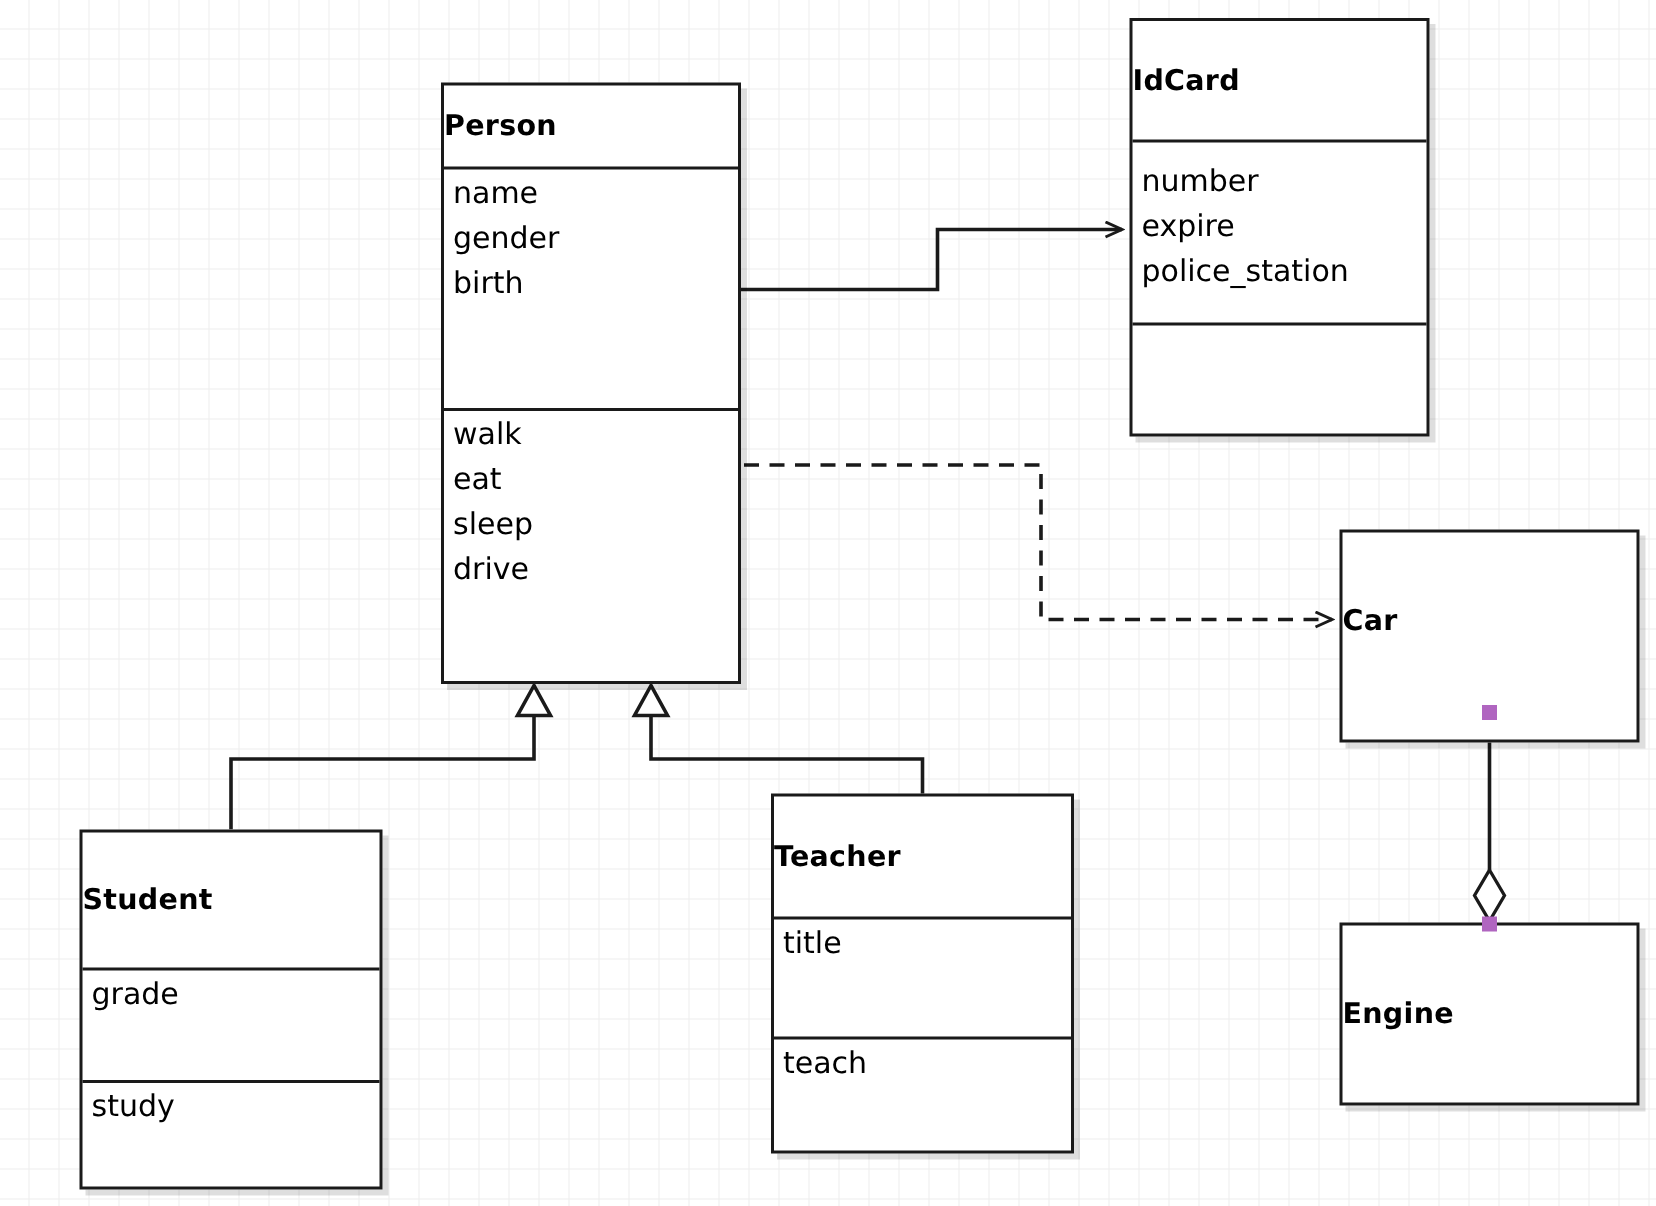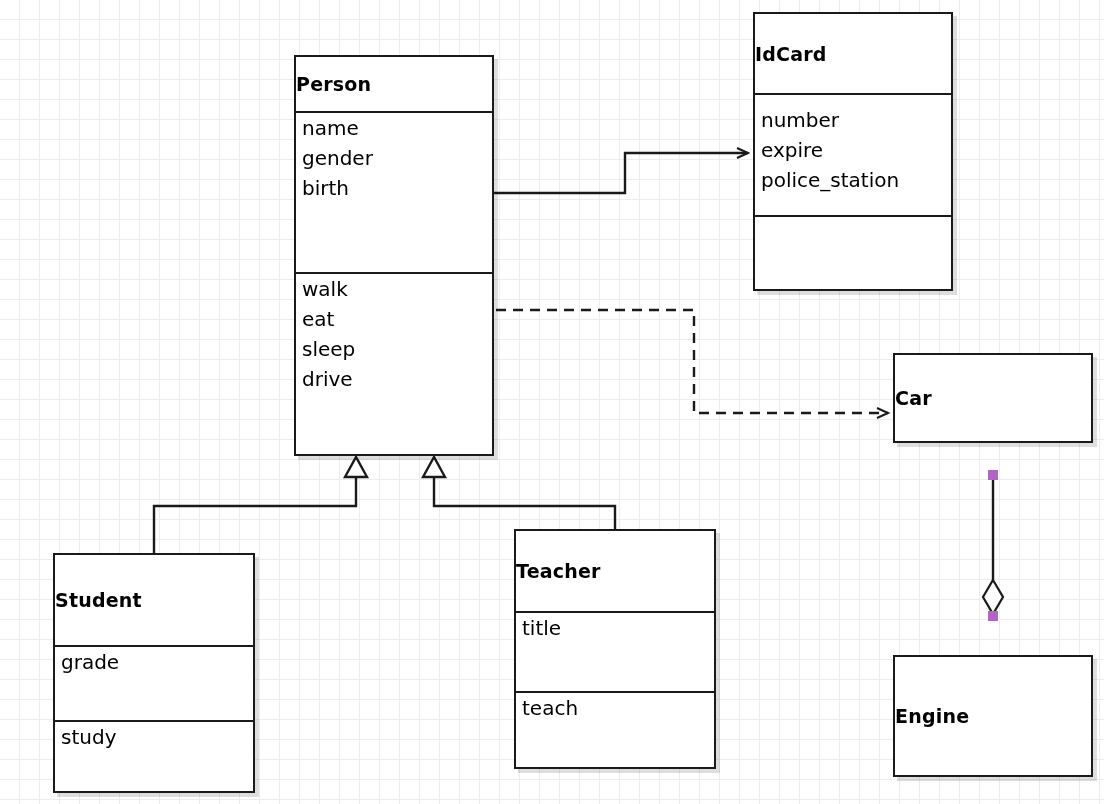--- a/index.html
+++ b/index.html
@@ -167,27 +167,27 @@
       <span>Teacher</span>
     </div>
     <div class="compartment member-list" style="height:80px;">
       <div class="member">title</div>
     </div>
     <div class="compartment member-list" style="height:76px;">
       <div class="member">teach</div>
     </div>
   </div>
 
-  <div class="uml-class" style="left:893px; top:353px; width:200px; height:90px;">
+  <div class="uml-class" style="left:893px; top:353px; width:200px; height:142px;">
     <div class="compartment class-title" style="height:118px;">
       <span>Car</span>
     </div>
   </div>
 
-  <div class="uml-class" style="left:893px; top:615px; width:200px; height:122px;margin-top:40px;">
+  <div class="uml-class" style="left:893px; top:615px; width:200px; height:122px;">
     <div class="compartment class-title" style="height:118px;">
       <span>Engine</span>
     </div>
   </div>
 
   <div class="handle" style="left:993px; top:475px;"></div>
   <div class="handle" style="left:993px; top:616px;"></div>
 
 </div>
 

